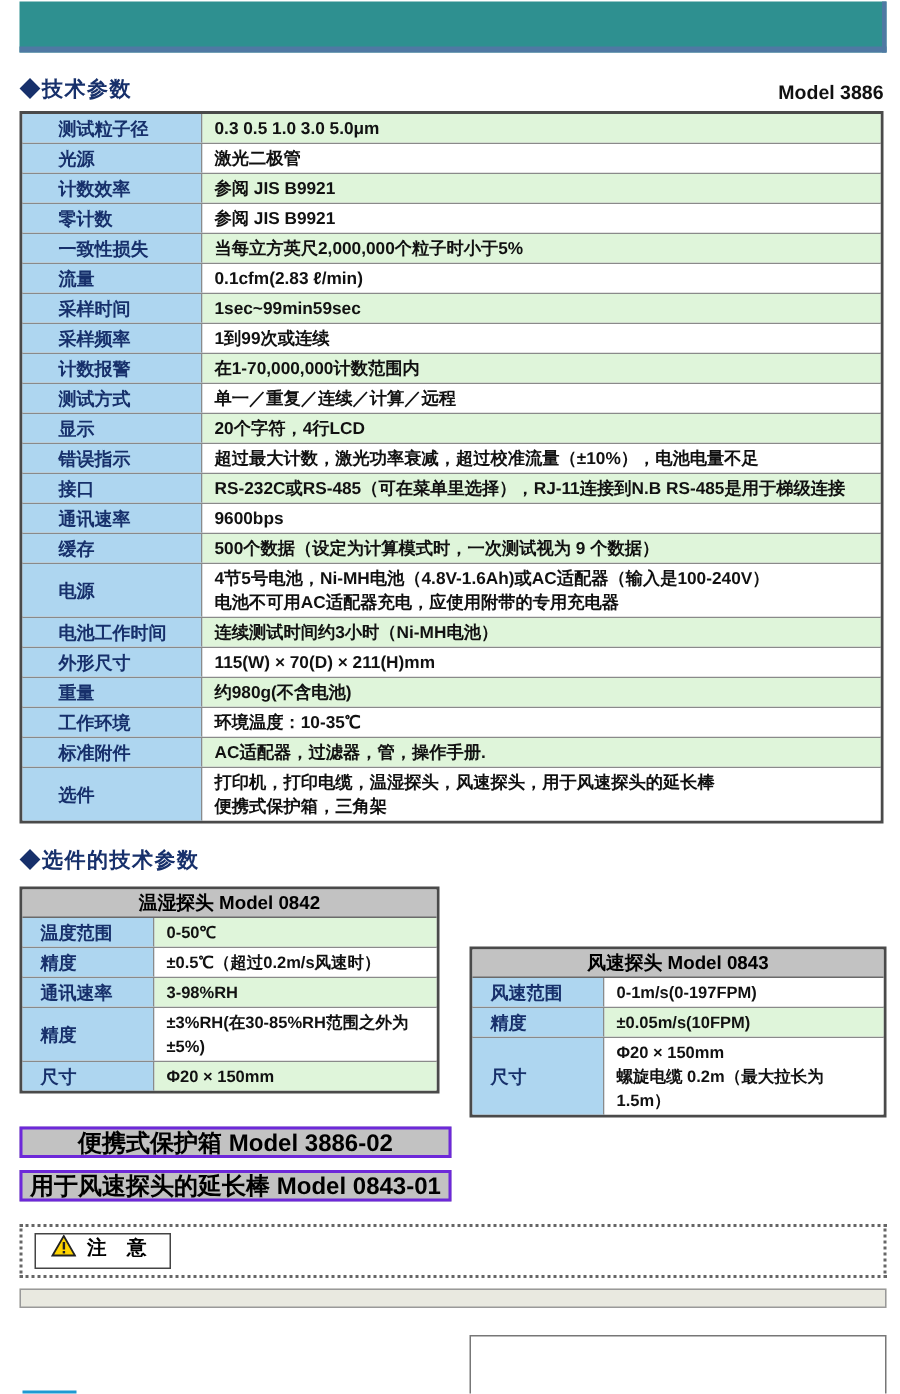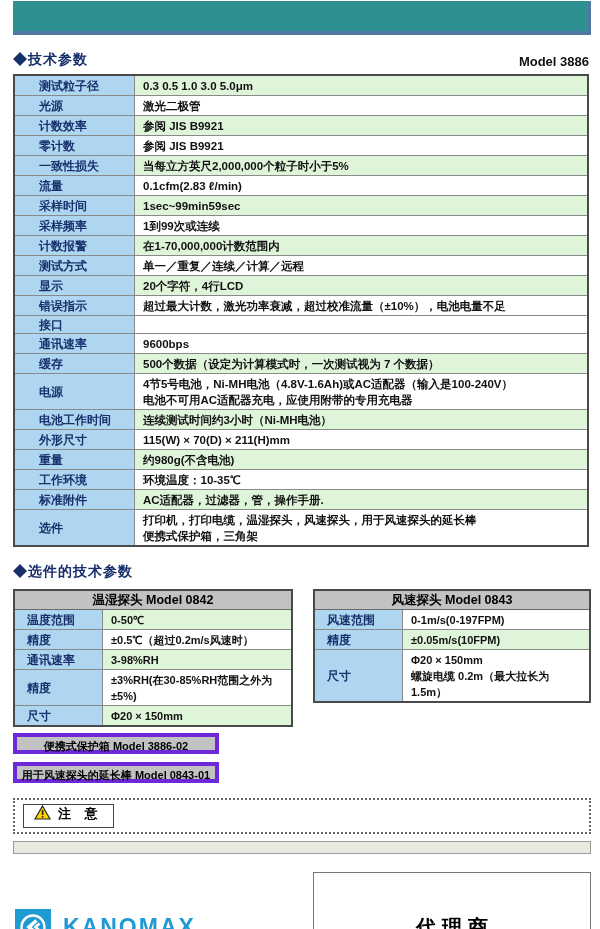--- a/index.html
+++ b/index.html
@@ -46,36 +46,36 @@
     padding:2px 4px 1px 8px; line-height:16px;
     display:flex; flex-direction:column; justify-content:center;
   }
   .trow.g .tvalue { background:var(--rowGreen,#dff5da); }
   .trow.w .tvalue { background:#ffffff; }
 
   
   .probe-wrap { display:flex; justify-content:space-between; margin-top:8px; align-items:flex-start; }
   .probe-table { border:2px solid #4a4a4a; }
   .probe-left { width:280px; }
-  .probe-right { width:278px; }
+  .probe-right { width:278px;margin-top:40px; }
   .probe-title {
     background:var(--grayBar,#bfbfbf); border-bottom:1px solid #6a6a6a;
     text-align:center; font-size:12.5px; font-weight:bold; color:#000;
     height:19px; line-height:19px;
   }
   .probe-table .tlabel { width:88px; flex:0 0 88px; padding-left:12px; }
   .probe-table .tvalue { font-size:11px; }
   .probe-table .trow { min-height:19px; }
   .probe-table .trow.dbl { min-height:39px; }
 
   
   .gray-bar {
-    width:206px; height:21px; line-height:19px; margin-top:8px;
-    background:var(--grayBar,#c4c4c4); border:4px solid #6d28d9;
-    text-align:center; font-size:11px; font-weight:bold; color:#000;
+    width:288px; height:21px; line-height:19px; margin-top:8px;
+    background:var(--grayBar,#c4c4c4); border:2px solid #6d28d9;
+    text-align:center; font-size:16px; font-weight:bold; color:#000;
   }
   .gray-bar.first { margin-top:6px; }
 
   
   .notice {
     margin-top:15px; width:578px; height:36px;
     border:2px dotted #666; background:#fff;
     display:flex; align-items:center; gap:20px; padding:0 8px;
   }
   .notice-badge {
@@ -190,31 +190,34 @@
           </div>
         </div>
         <div class="trow w">
           <div class="tlabel">错误指示</div>
           <div class="tvalue">
             <div>超过最大计数，激光功率衰减，超过校准流量（±10%），电池电量不足</div>
           </div>
         </div>
         <div class="trow g">
           <div class="tlabel">接口</div>
+          <div class="tvalue">
+            <div>RS-232C或RS-485（可在菜单里选择），RJ-11连接到N.B RS-485是用于梯级连接</div>
+          </div>
         </div>
         <div class="trow w">
           <div class="tlabel">通讯速率</div>
           <div class="tvalue">
             <div>9600bps</div>
           </div>
         </div>
         <div class="trow g">
           <div class="tlabel">缓存</div>
           <div class="tvalue">
-            <div>500个数据（设定为计算模式时，一次测试视为 7 个数据）</div>
+            <div>500个数据（设定为计算模式时，一次测试视为 9 个数据）</div>
           </div>
         </div>
         <div class="trow w dbl">
           <div class="tlabel">电源</div>
           <div class="tvalue">
             <div>4节5号电池，Ni-MH电池（4.8V-1.6Ah)或AC适配器（输入是100-240V）</div>
             <div>电池不可用AC适配器充电，应使用附带的专用充电器</div>
           </div>
         </div>
         <div class="trow g">

